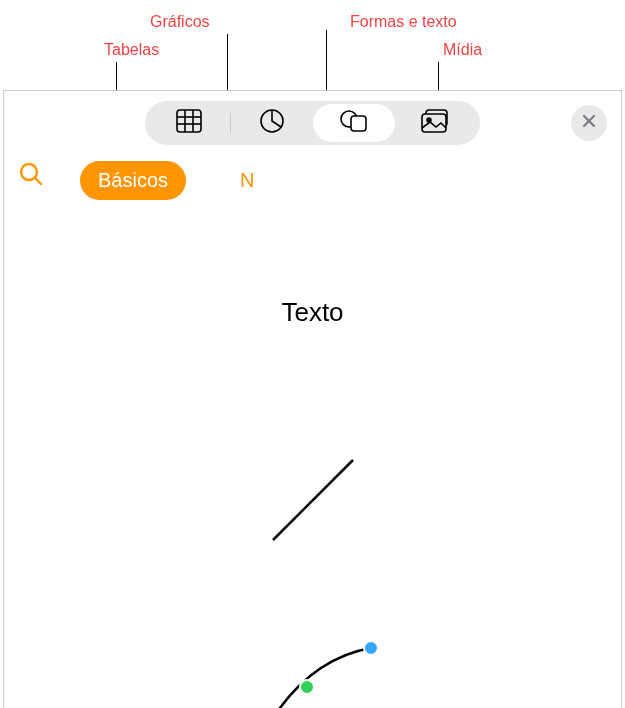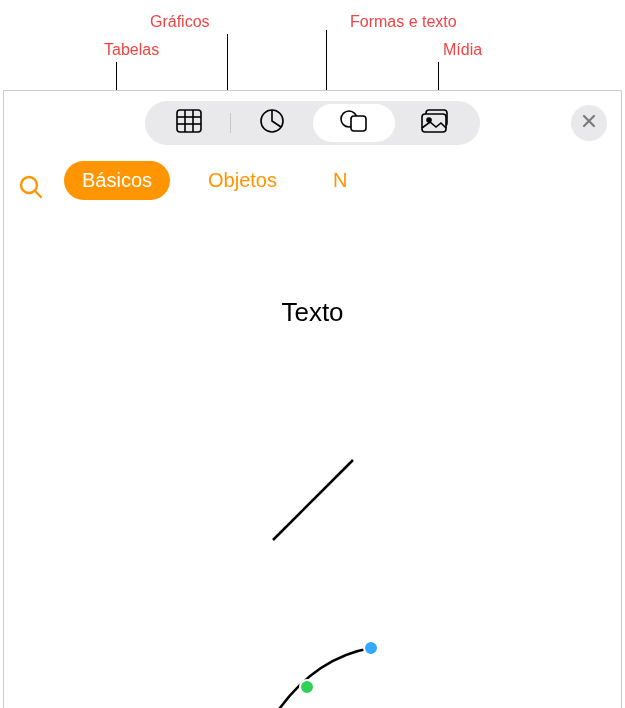--- a/index.html
+++ b/index.html
@@ -76,23 +76,23 @@
       background: #e9e9eb;
       display: flex;
       align-items: center;
       justify-content: center;
       cursor: pointer;
       position: absolute;
       right: 14px;
     }
     .categories {
       display: flex;
-      align-items: flex-end;
+      align-items: flex-start;
       padding: 8px 10px 12px 14px;
-      gap: 20px;
+      gap: 36px;
       overflow: hidden;
       white-space: nowrap;
     }
     .search-icon {
       width: 26px;
       height: 26px;
       flex-shrink: 0;
     }
     .cat-pill {
       font-size: 20px;
@@ -212,21 +212,20 @@
   </div>
 
   <div class="categories">
     <span class="search-icon">
       <svg width="26" height="26" viewBox="0 0 26 26" fill="none" stroke="#FF9500" stroke-width="2.4" stroke-linecap="round">
         <circle cx="11" cy="11" r="8"></circle>
         <line x1="17" y1="17" x2="23" y2="23"></line>
       </svg>
     </span>
     <span class="cat-pill active">Básicos</span>
-    <span class="cat-pill">Objetos</span>
     <span class="cat-pill" style="padding-right:0">N</span>
   </div>
 
   <div class="shapes-grid">
     <div class="shape-cell">
       <span class="text-shape">Texto</span>
     </div>
     <div class="shape-cell">
       <span>
         <svg width="110" height="110" viewBox="0 0 110 110">

